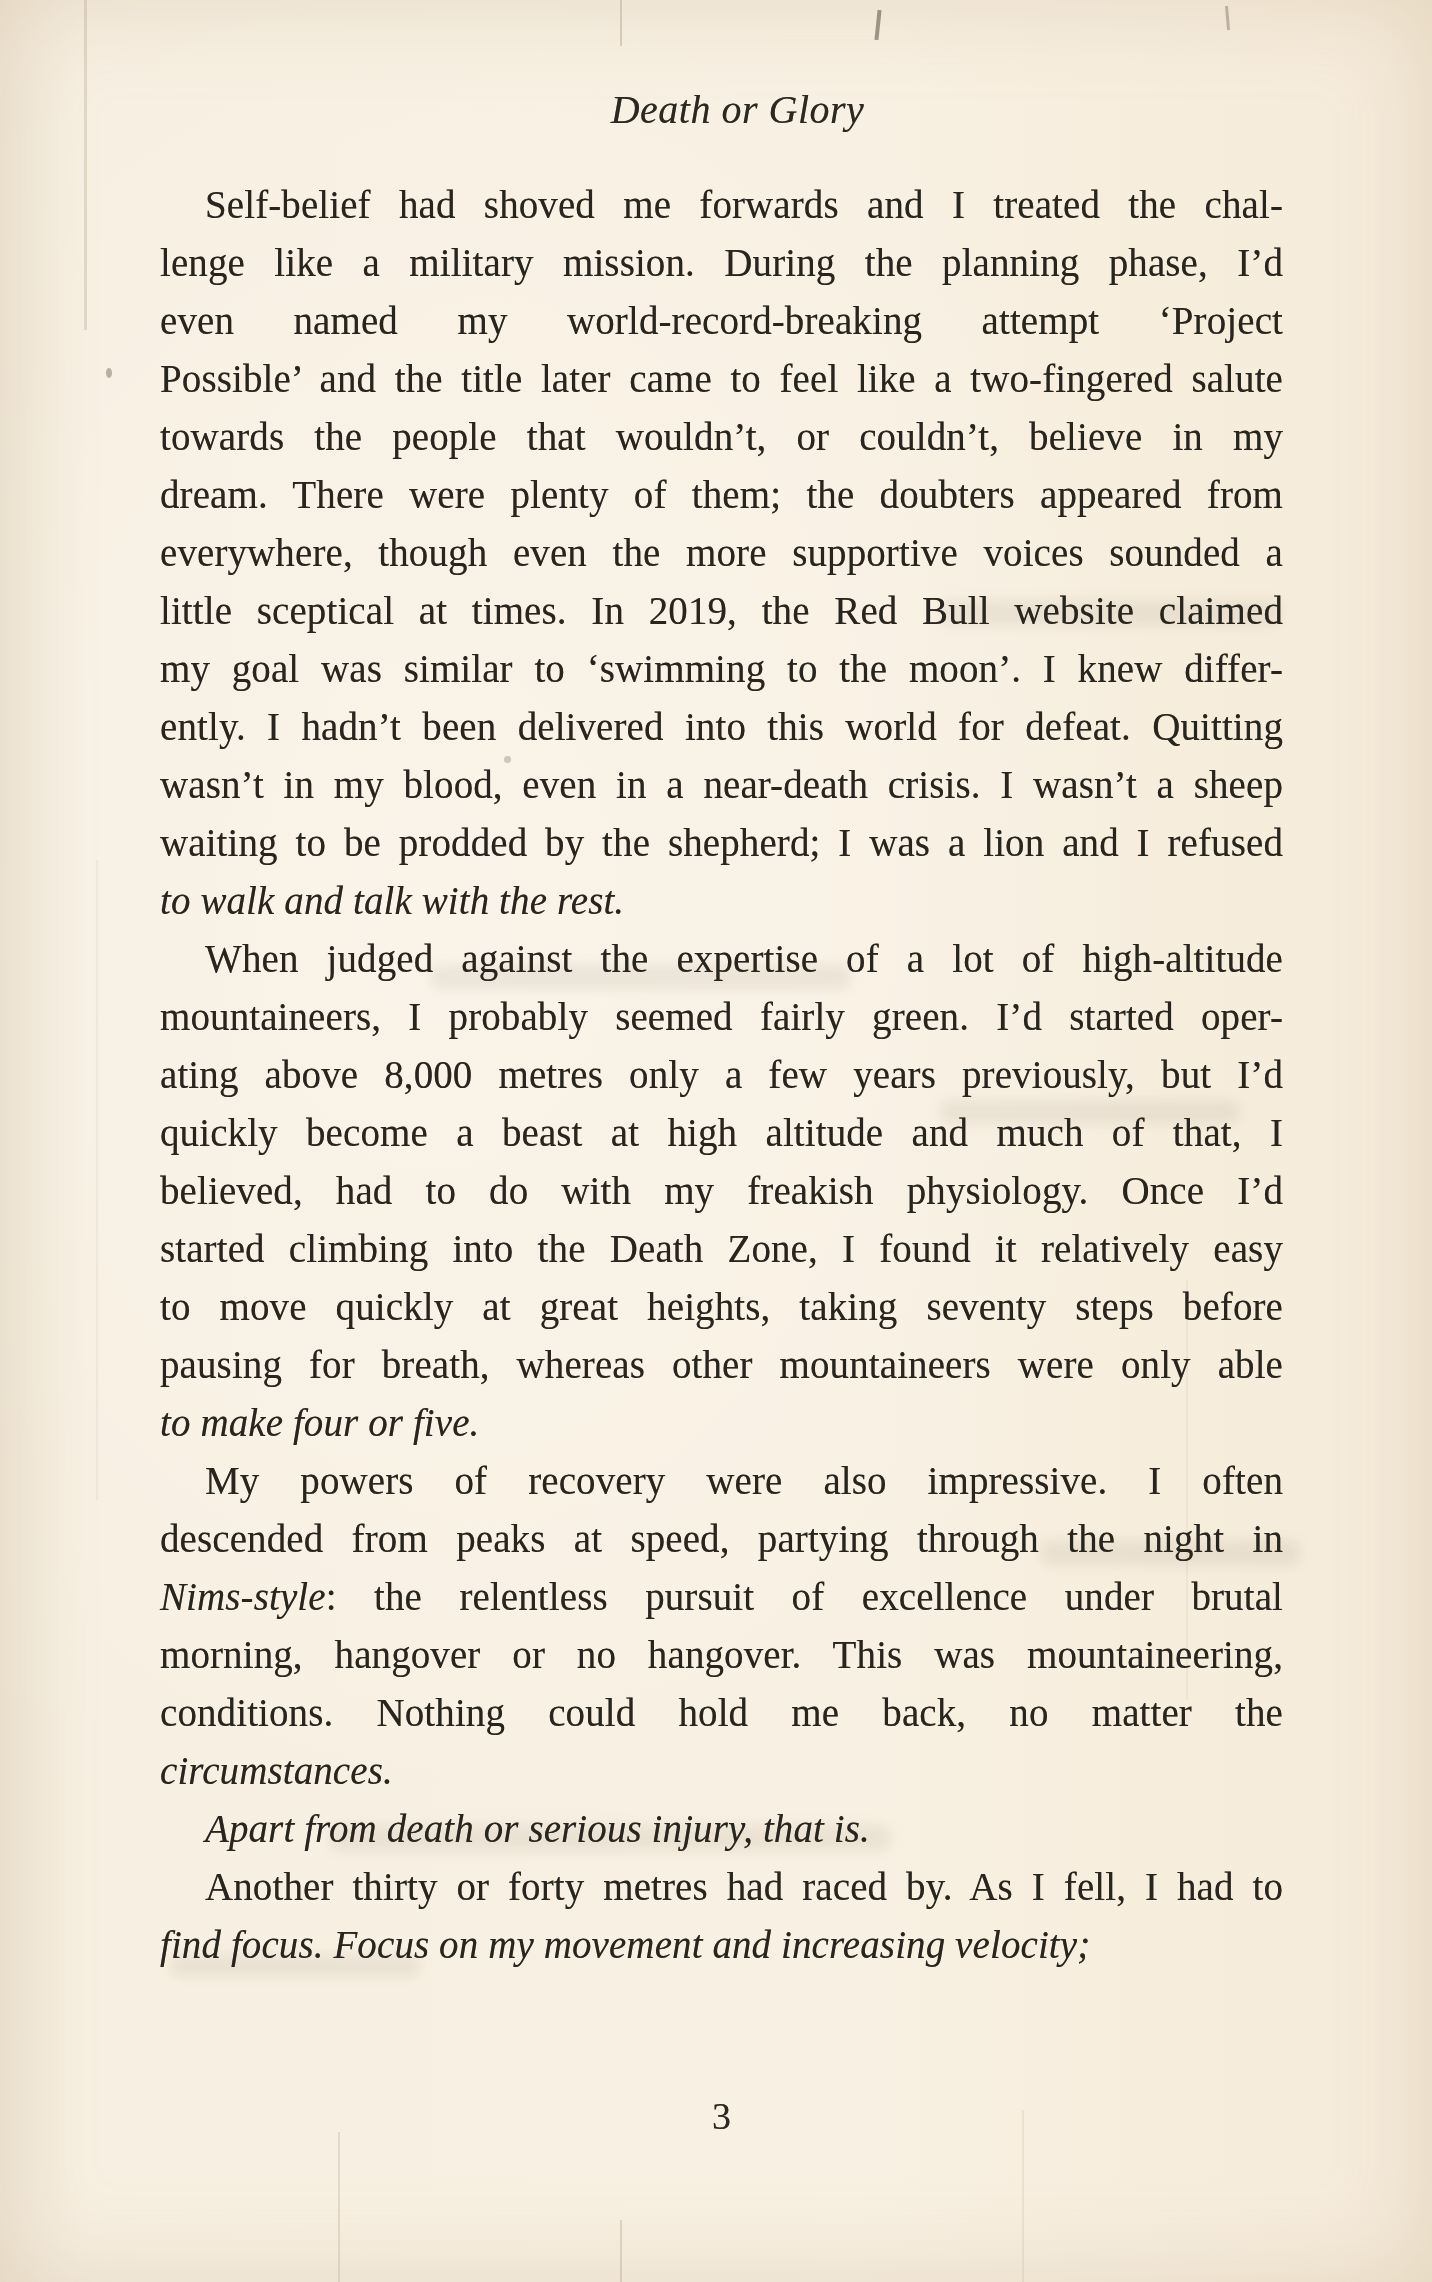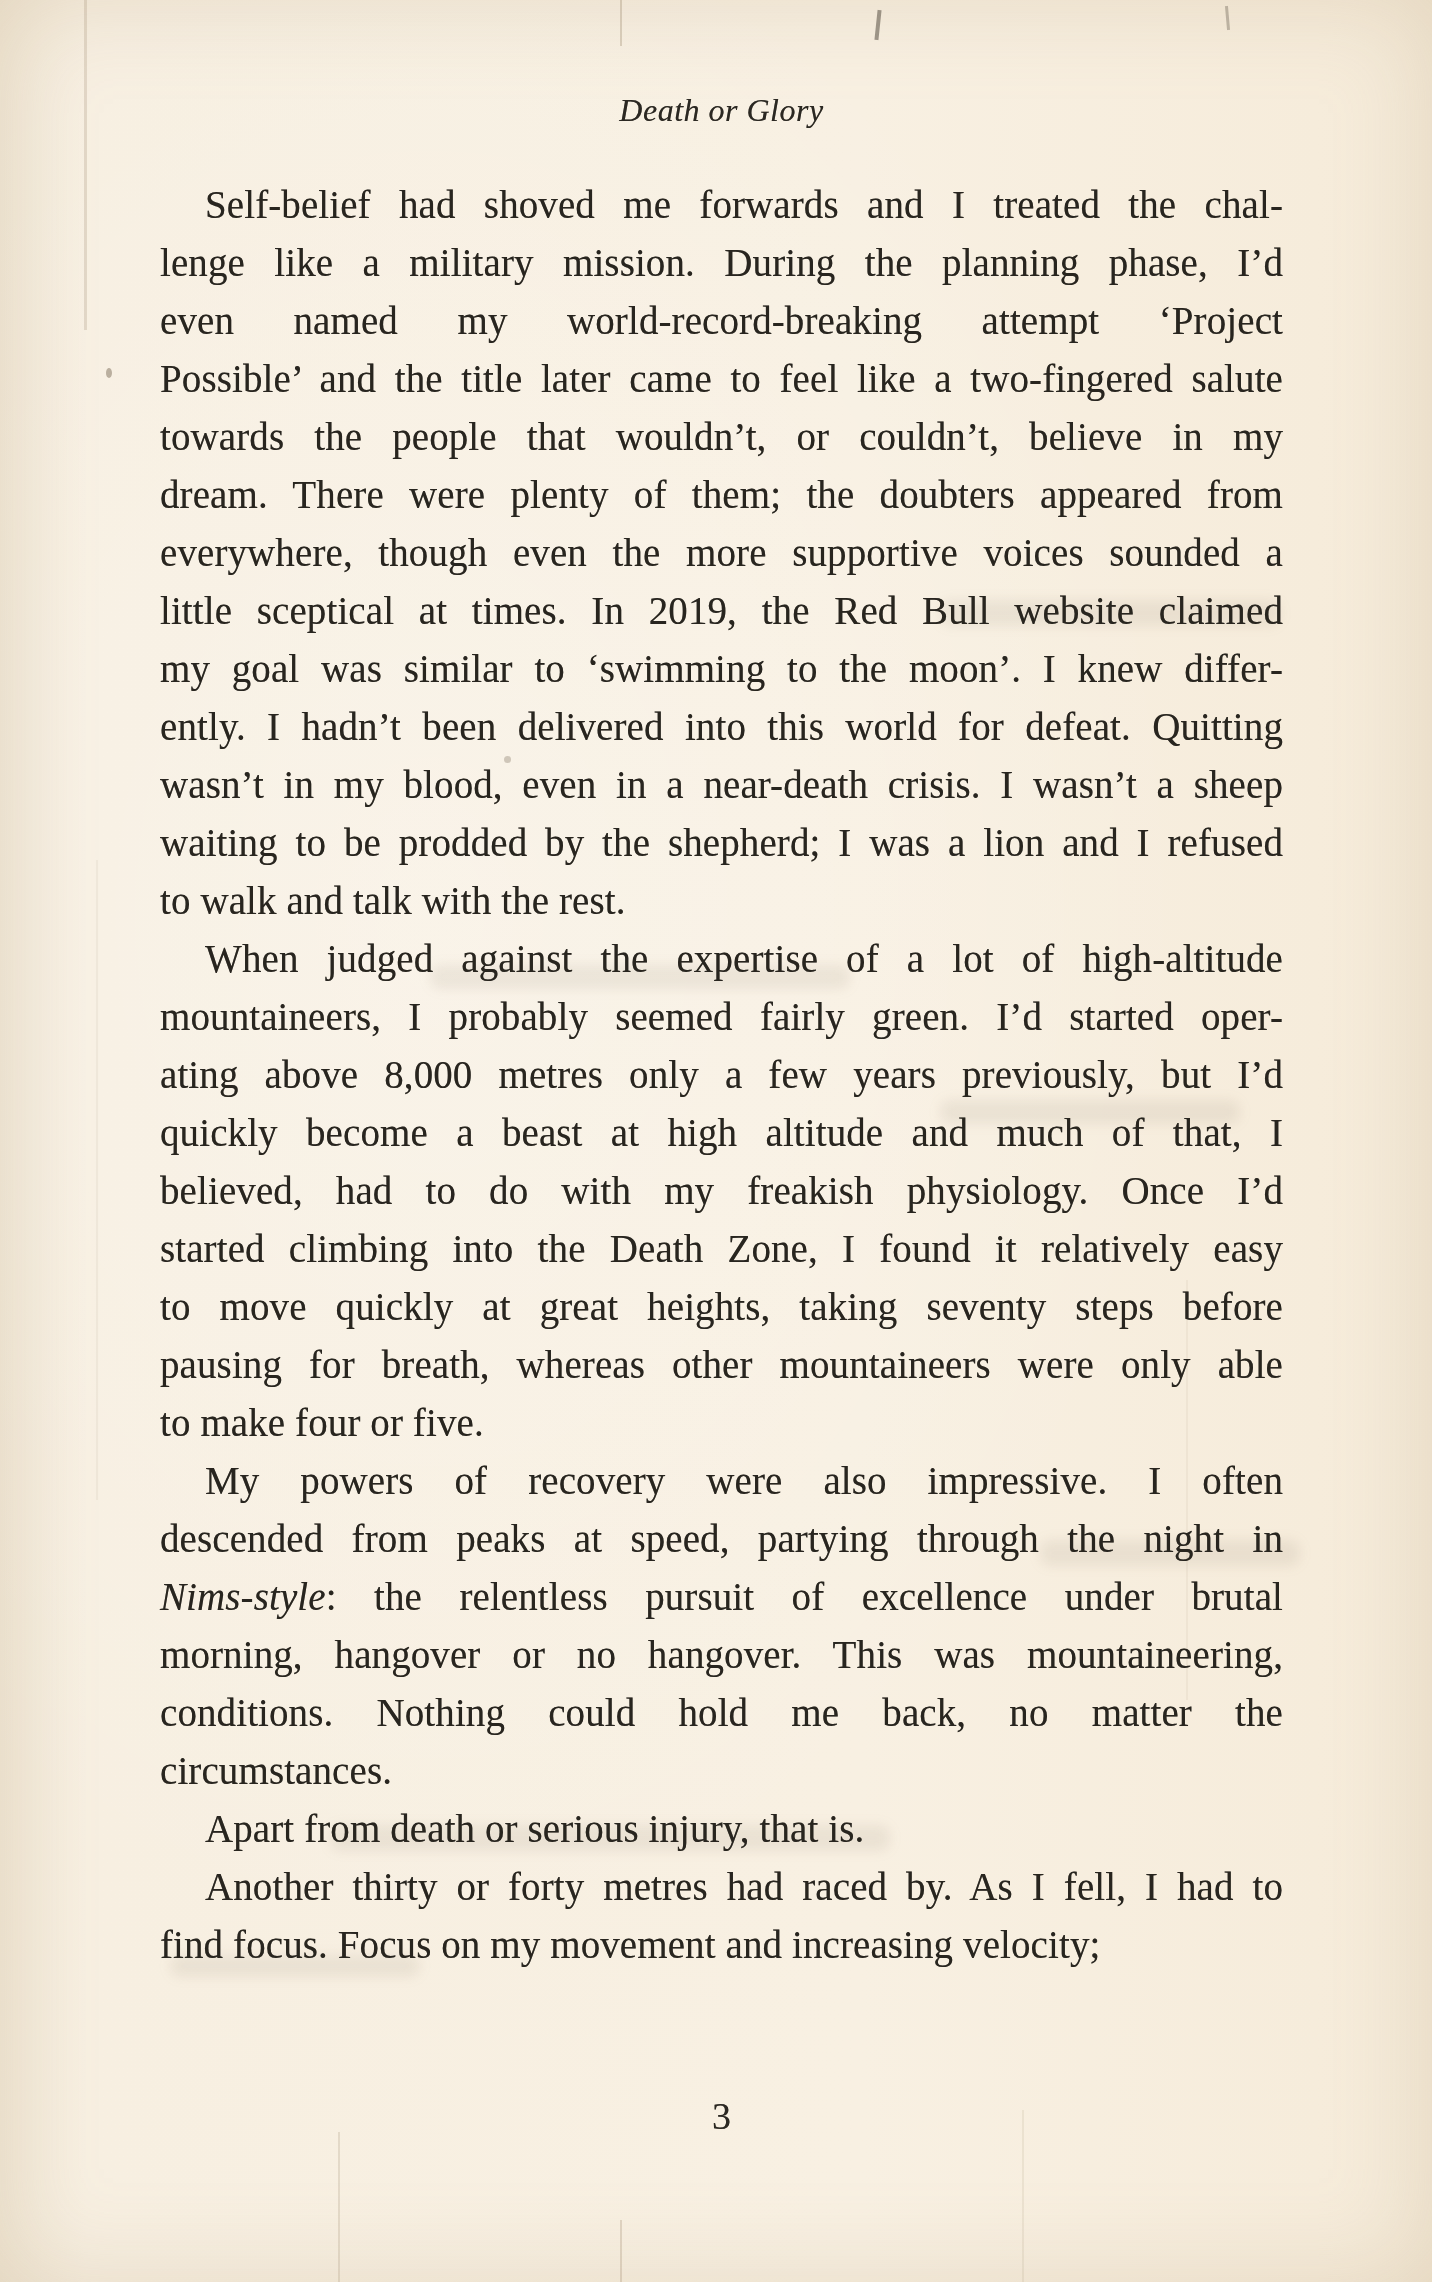--- a/index.html
+++ b/index.html
@@ -9,45 +9,45 @@
     margin:0 auto;
     background:
       radial-gradient(ellipse at 30% 40%, rgba(255,255,255,0.25) 0%, rgba(255,255,255,0) 55%),
       linear-gradient(90deg,#f2e9d8 0%, #f7efe1 6%, #f8f0e2 60%, #f6ecdb 92%, #f4ead8 100%);
     overflow:hidden;
     font-family:"Liberation Serif", serif;
     box-shadow: inset 0 0 95px rgba(185,160,125,0.28);
   }
   .running-head{
     position:absolute;
-    left:160px;top:88px;width:1123px;
+    left:176px;top:88px;width:1123px;
     text-align:center;
     font-style:italic;
-    font-size:32px;
+    font-size:40px;
     line-height:44px;
     letter-spacing:0.5px;
     color:#2b2822;
     text-shadow:0 0 0.6px rgba(43,40,34,0.55);
   }
   .text-block{
     position:absolute;
     left:160px;top:176px;width:1123px;
     font-size:39px;
     line-height:58px;
     color:#28251f;
     text-shadow:0 0 0.6px rgba(40,37,31,0.5);
     letter-spacing:0.1px;
   }
   .line{
     height:58px;
     text-align:justify;
     text-align-last:justify;
     white-space:nowrap;
   }
-  .line.last{ text-align-last:left; }
+  .line.last{ text-align-last:left;font-style:italic; }
   .line.indent{ text-indent:45px; }
   .line em{ font-style:italic; }
   .folio{
     position:absolute;
     left:160px;top:2094px;width:1123px;
     text-align:center;
     font-size:38px;
     color:#2b2822;
     text-shadow:0 0 0.6px rgba(43,40,34,0.5);
   }

